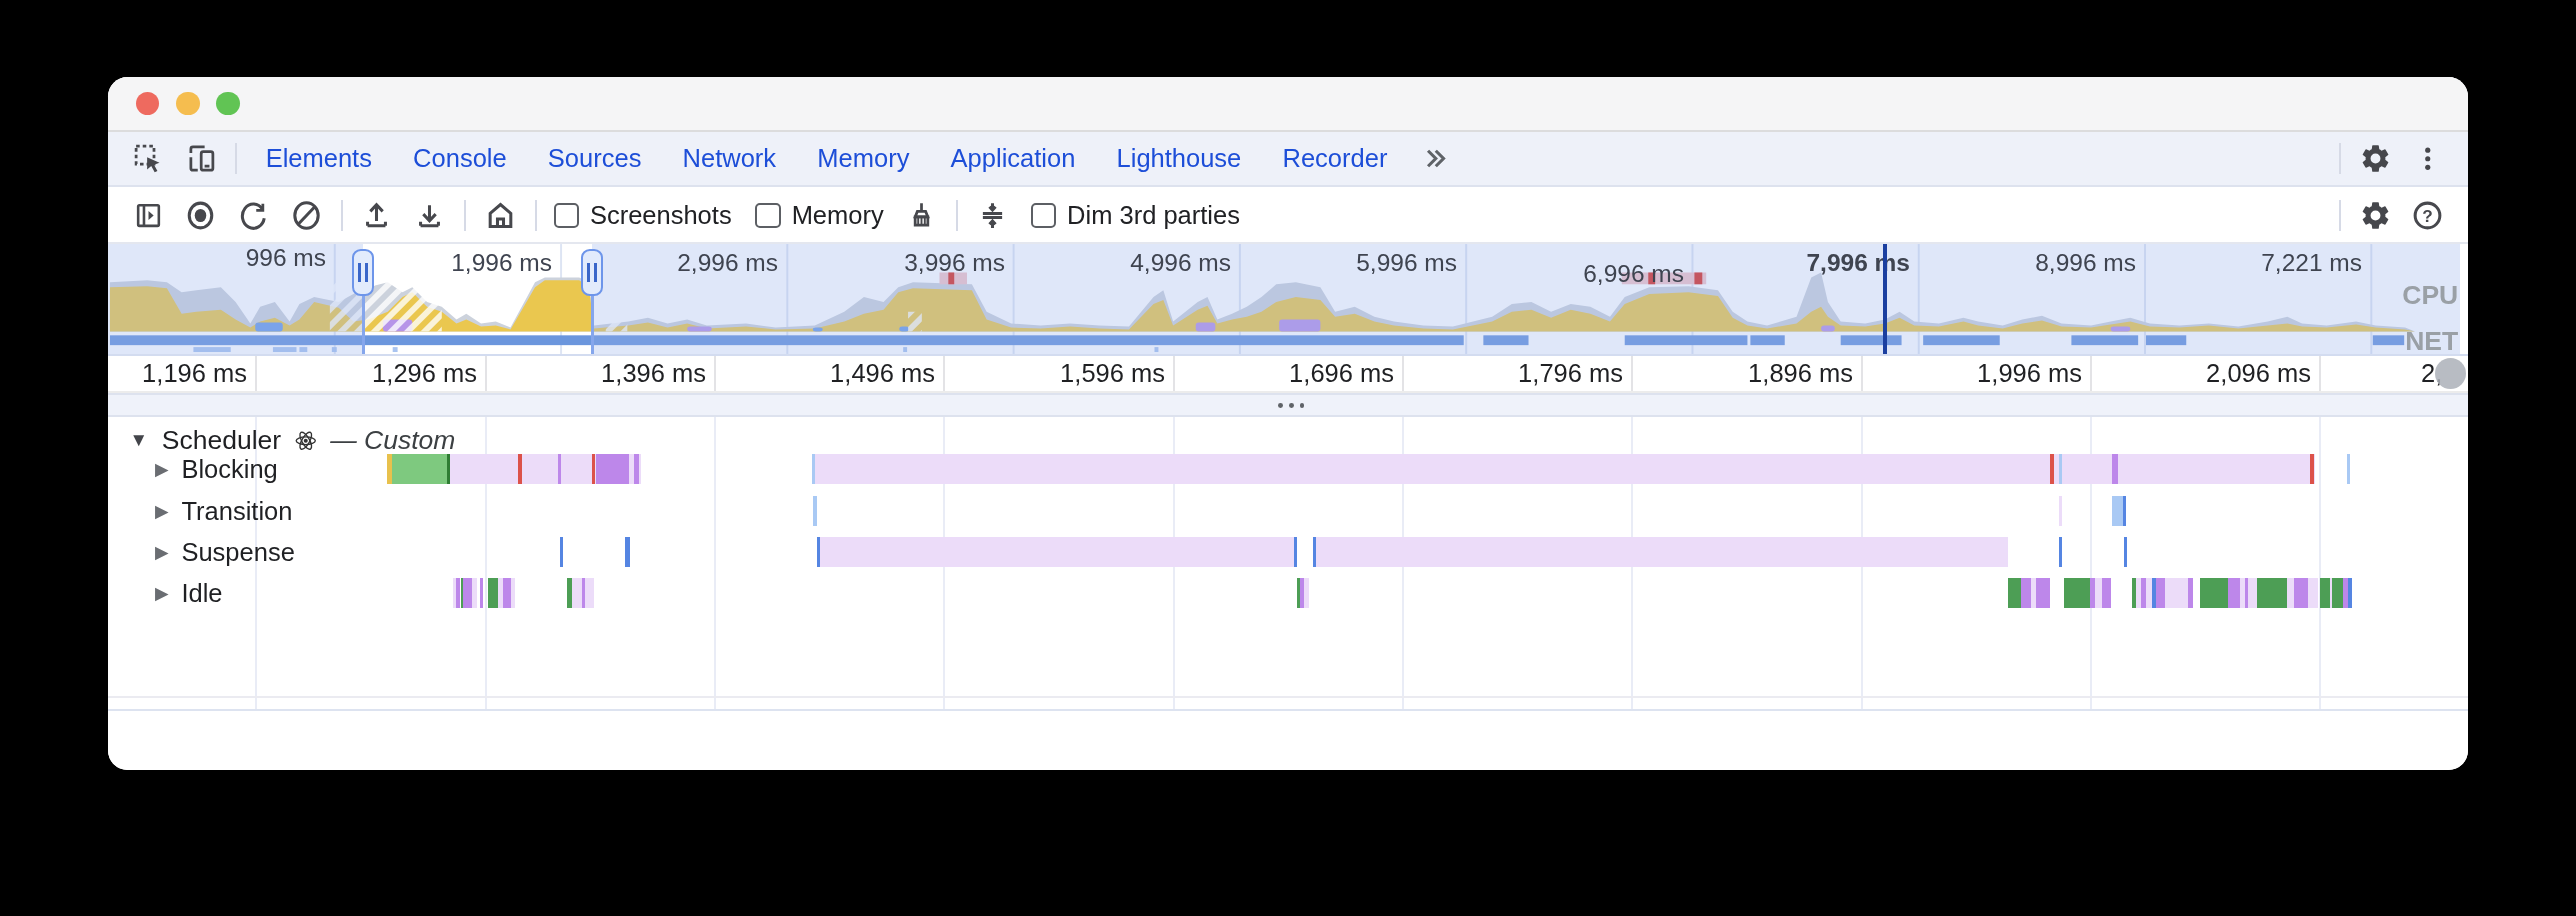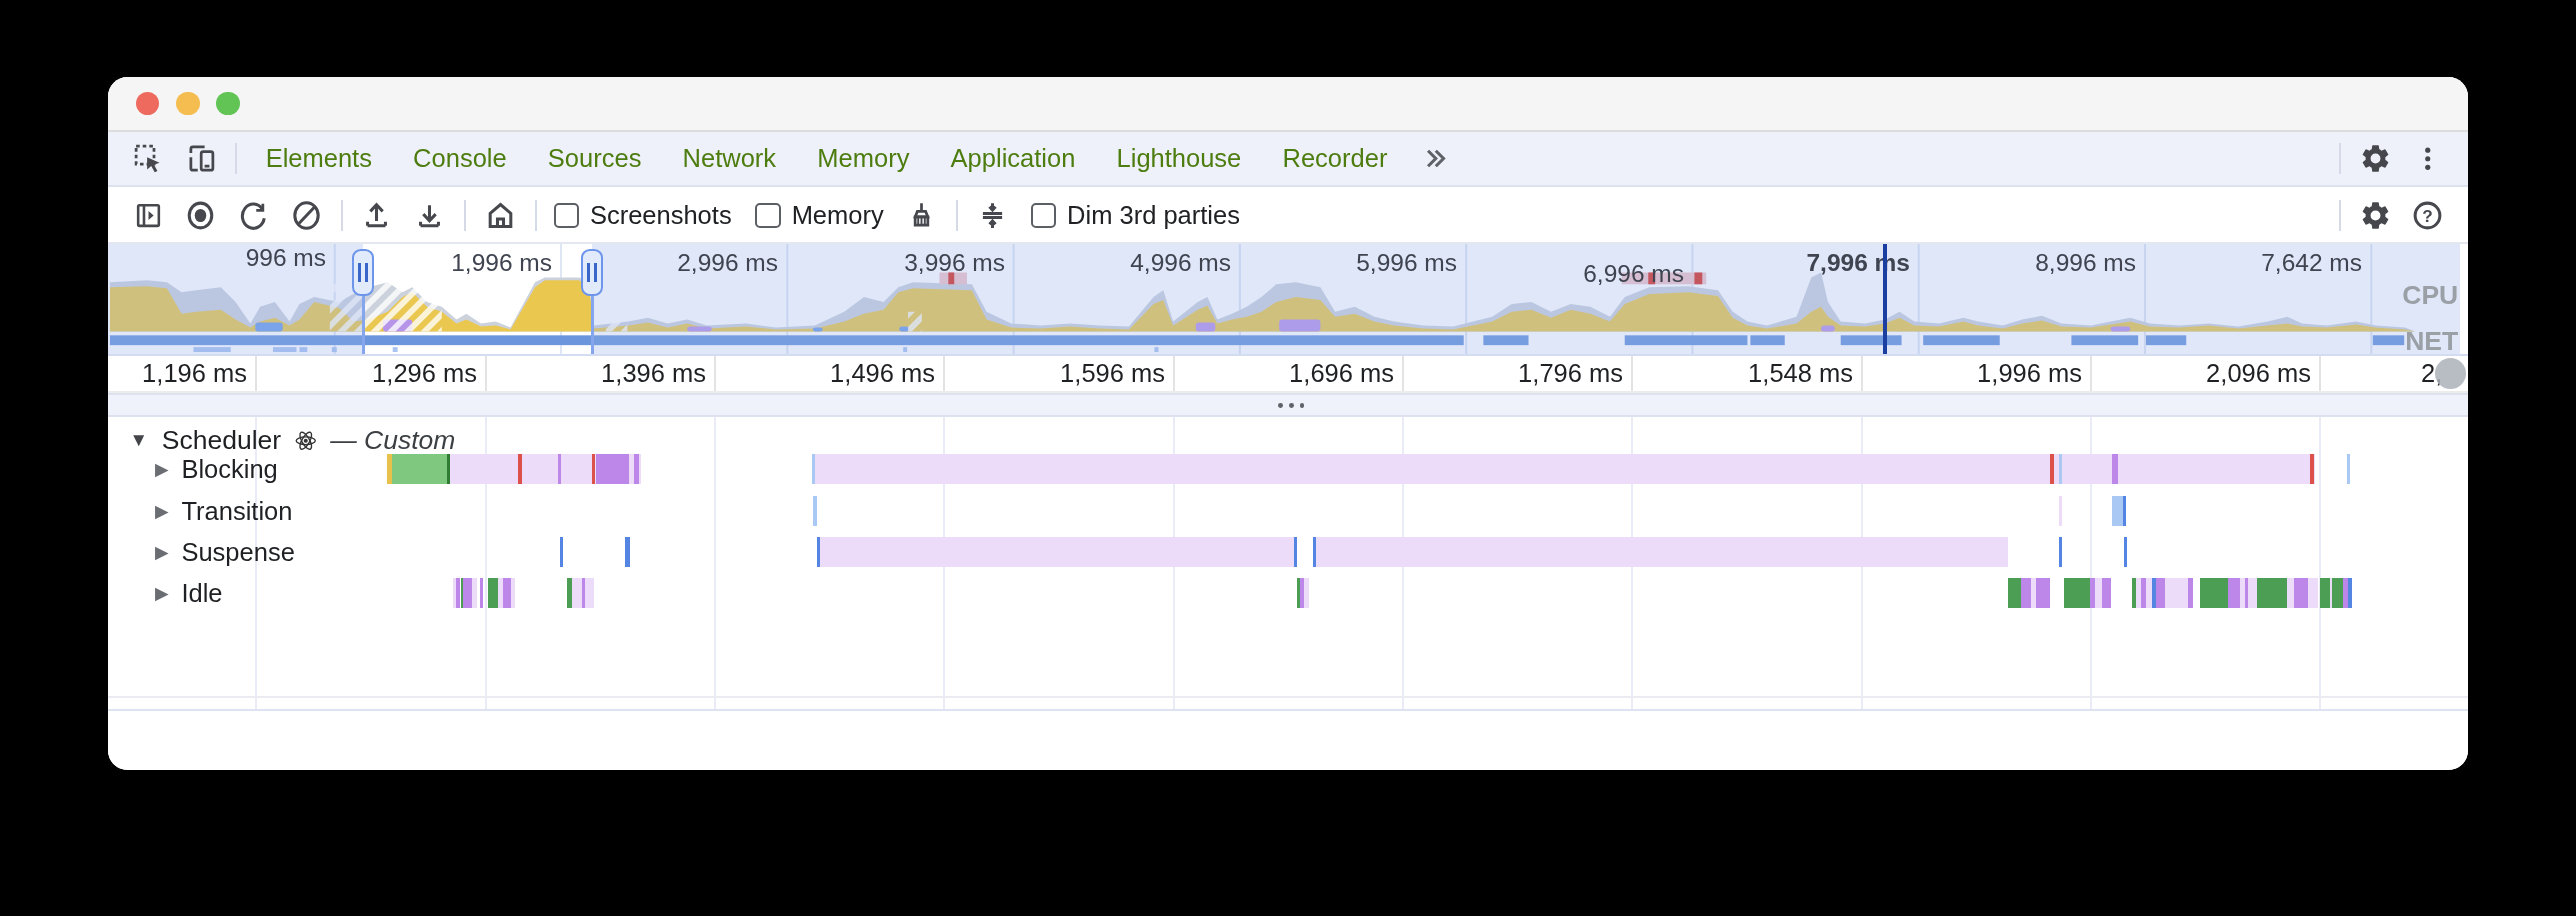--- a/index.html
+++ b/index.html
@@ -9,21 +9,21 @@
   
   .titlebar{position:absolute;left:0;top:0;width:100%;height:53px;background:#f5f5f6;border-bottom:2px solid #dcdcdd;}
   .light{position:absolute;top:14.7px;width:23.6px;height:23.6px;border-radius:50%;}
   
   .tabbar{position:absolute;left:0;top:55px;width:100%;height:55px;background:#eef1f9;border-bottom:2px solid #dde2ee;
     display:flex;align-items:center;padding:0 13.7px;box-sizing:border-box;}
   .tabbar .icon-btn, .toolbar .icon-btn{background:none;border:none;padding:0;margin:0 6.9px;width:39px;height:39px;
     display:flex;align-items:center;justify-content:center;cursor:pointer;}
   .vsep{width:2px;height:31px;background:#d6dae6;margin:0 7.9px;}
   .tabs{display:flex;align-items:center;height:100%;}
-  .tab{position:relative;height:100%;display:flex;align-items:center;padding:0 20.6px;font-size:25.5px;color:#4d7c0f;cursor:pointer;white-space:nowrap;}
+  .tab{position:relative;height:100%;display:flex;align-items:center;padding:0 20.6px;font-size:25.5px;color:#1d4ed8;cursor:pointer;white-space:nowrap;}
   .tab.active{color:#1a63d9;}
   .tab.active .underline{position:absolute;left:5.9px;right:5.9px;bottom:0;height:6.9px;background:#1f62de;border-radius:4.9px 4.9px 0 0;}
   .spacer{flex:1;}
   
   .toolbar{position:absolute;left:0;top:112px;width:100%;height:55px;background:#fff;border-bottom:2px solid #e4e7ef;
     display:flex;align-items:center;padding:0 13.7px;box-sizing:border-box;}
   .chk{display:flex;align-items:center;margin:0 11.8px;cursor:pointer;}
   .chk .box{width:21.6px;height:21.6px;border:2.9px solid #5c5f64;border-radius:4.9px;background:#fff;margin-right:10.8px;flex:0 0 auto;}
   .chk .lbl{font-size:25.5px;color:#202124;white-space:nowrap;}
   
@@ -287,21 +287,21 @@
     <span class="ov-side" style="top:82px">NET</span>
   <span class="ov-label" style="top: 0; right: 2142px; z-index: 4; margin-left: 40px;">996 ms</span>
       <span class="ov-label" style="top: 4.9px; right: 1916px; z-index: 4;">1,996 ms</span>
       <span class="ov-label" style="top: 4.9px; right: 1690px; z-index: 4;">2,996 ms</span>
       <span class="ov-label" style="top: 4.9px; right: 1463px; z-index: 4;">3,996 ms</span>
       <span class="ov-label" style="top: 4.9px; right: 1237px; z-index: 4;">4,996 ms</span>
       <span class="ov-label" style="top: 4.9px; right: 1011px; z-index: 4;">5,996 ms</span>
       <span class="ov-label" style="top: 16px; right: 784px; z-index: 4;">6,996 ms</span>
       <span class="ov-label" style="top: 4.9px; right: 558px; z-index: 4; font-weight: bold;">7,996 ms</span>
       <span class="ov-label" style="top: 4.9px; right: 332px; z-index: 4;">8,996 ms</span>
-      <span class="ov-label" style="top: 4.9px; right: 106px; z-index: 4;">7,642 ms</span>
+      <span class="ov-label" style="top: 4.9px; right: 106px; z-index: 4;">7,221 ms</span>
       <div class="tint" style="left: 0px; width: 255px;"></div>
       <div class="tint" style="left: 484px; width: 1868px;"></div>
       <div class="handle" style="left: 244px;">
         <i></i>
         <i></i>
       </div>
       <div class="hline-down" style="left: 254px;"></div>
       <div class="handle" style="left: 473px;">
         <i></i>
         <i></i>
@@ -319,21 +319,21 @@
       <span class="rlabel" style="right: 1762px;">1,396 ms</span>
       <div class="rtick" style="left: 835px;"></div>
       <span class="rlabel" style="right: 1533px;">1,496 ms</span>
       <div class="rtick" style="left: 1065px;"></div>
       <span class="rlabel" style="right: 1303px;">1,596 ms</span>
       <div class="rtick" style="left: 1294px;"></div>
       <span class="rlabel" style="right: 1074px;">1,696 ms</span>
       <div class="rtick" style="left: 1523px;"></div>
       <span class="rlabel" style="right: 845px;">1,796 ms</span>
       <div class="rtick" style="left: 1753px;"></div>
-      <span class="rlabel" style="right: 615px;">1,548 ms</span>
+      <span class="rlabel" style="right: 615px;">1,896 ms</span>
       <div class="rtick" style="left: 1982px;"></div>
       <span class="rlabel" style="right: 386px;">1,996 ms</span>
       <div class="rtick" style="left: 2211px;"></div>
       <span class="rlabel" style="right: 157px;">2,096 ms</span>
       <span class="rlabel" style="left: 2313px;">2,</span>
       <div class="knob" style="left: 2327px; top: 2px;"></div>
     </div>
 
   <div class="divider">
     <div class="dots">

